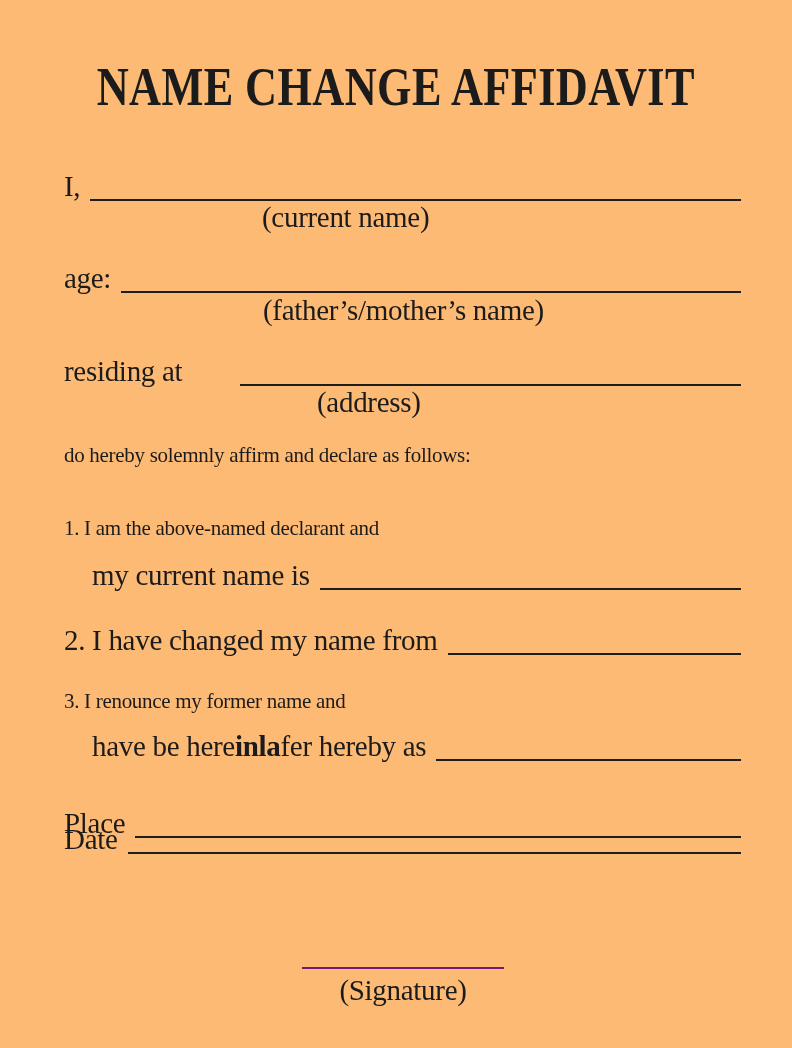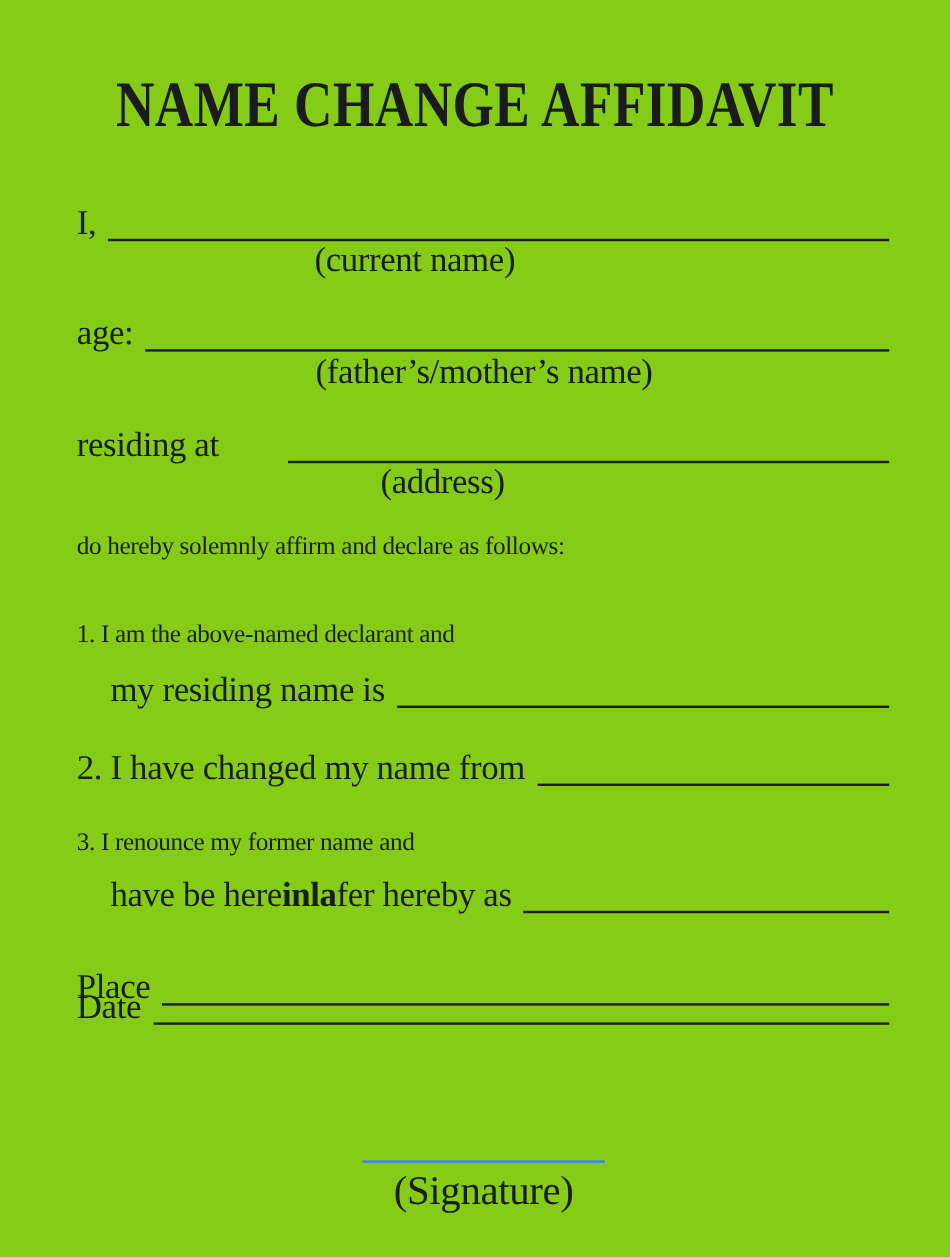--- a/index.html
+++ b/index.html
@@ -4,21 +4,21 @@
 <style>
   html, body {
     margin: 0;
     padding: 0;
     background: #e8e8e8;
   }
   .page {
     position: relative;
     width: 792px;
     height: 1048px;
-    background: #84cc16;
+    background: #fdba74;
     font-family: "Liberation Serif", "DejaVu Serif", serif;
     color: #1b1b1b;
     overflow: hidden;
   }
   .title-wrap {
     position: absolute;
     top: 56px;
     left: 0;
     width: 100%;
     text-align: center;
@@ -66,24 +66,24 @@
     line-height: 1.2;
     letter-spacing: -0.3px;
     white-space: nowrap;
   }
   .bold { font-weight: 700; }
   .sig-block {
     position: absolute;
     left: 302px;
     top: 967px;
     width: 202px;
-    border-top: 2px solid #3b82f6;
+    border-top: 2px solid #701a75;
     text-align: center;
     padding-top: 4px;
-    font-size: 34px;
+    font-size: 29px;
     line-height: 1.2;
     letter-spacing: -0.3px;
   }
 </style>
 </head>
 <body>
 
 <div class="page">
 
   <div class="title-wrap">
@@ -105,21 +105,21 @@
   <div class="row" style="top:354px;gap:48px;">
     <span>residing at</span>
     <span class="fill"></span>
   </div>
   <div class="caption" style="top:385px;left:317px;">(address)</div>
 
   <div class="text-line" style="top:443px;">do hereby solemnly affirm and declare as follows:</div>
 
   <div class="text-line" style="top:516px;">1. I am the above-named declarant and</div>
   <div class="row indent" style="top:558px;">
-    <span>my residing name is</span>
+    <span>my current name is</span>
     <span class="fill"></span>
   </div>
 
   <div class="row" style="top:623px;">
     <span>2. I have changed my name from</span>
     <span class="fill"></span>
   </div>
 
   <div class="text-line" style="top:689px;">3. I renounce my former name and</div>
   <div class="row indent" style="top:729px;">

